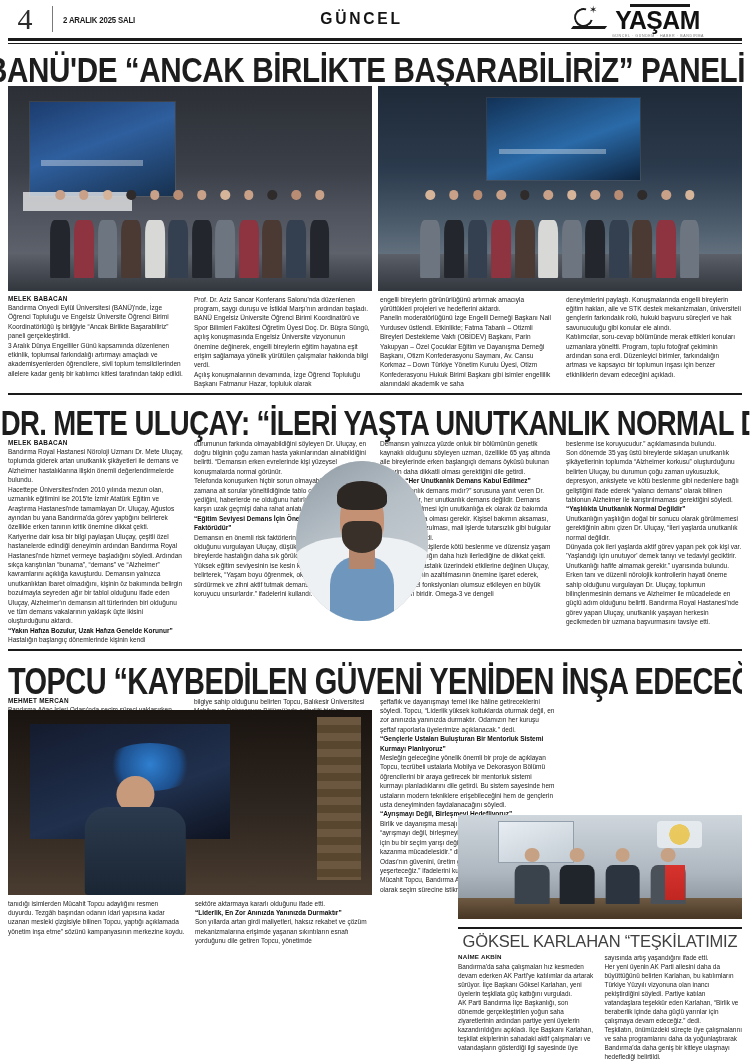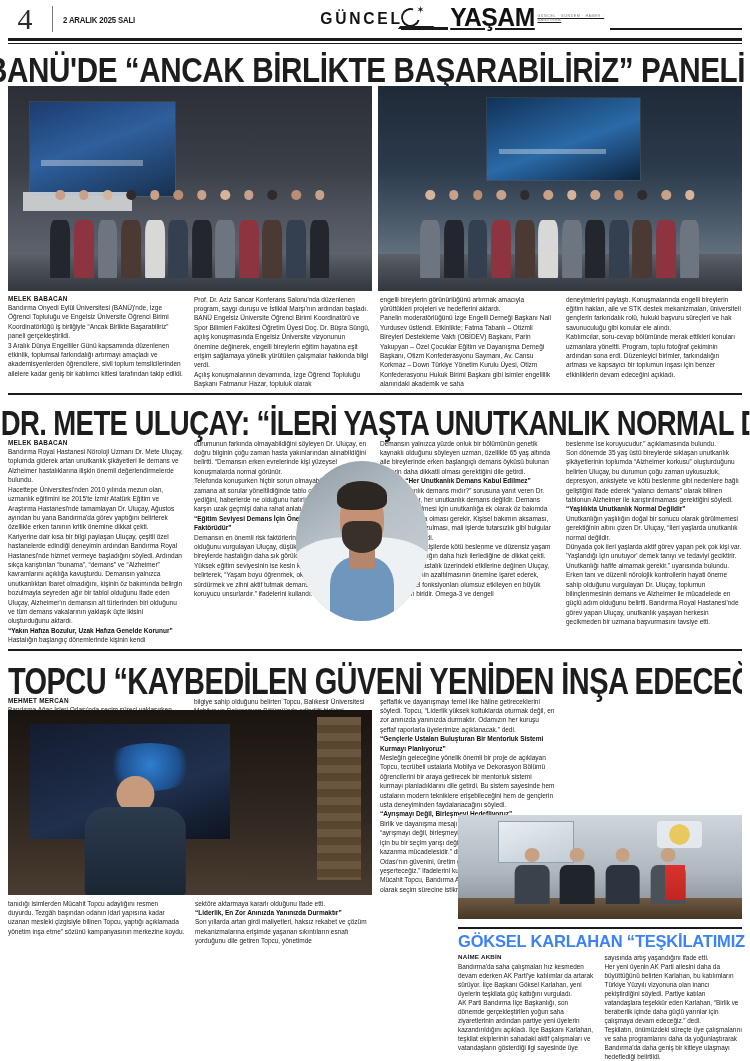--- a/index.html
+++ b/index.html
@@ -110,23 +110,22 @@
   .brand-word {
     font-size: 26px;
     font-weight: bold;
     letter-spacing: -0.5px;
     line-height: 26px;
     color: #111;
     transform: scaleX(0.95);
   }
   .brand-right {
     display: flex;
-    flex-direction: row;
-    align-items: flex-end;
-    text-decoration: underline;
+    flex-direction: column;
+    align-items: center;
   }
   .brand-topbar {
     height: 3px;
     background: #1a1a1a;
     width: 60px;
     margin-left: 4px;
   }
   .brand-tag {
     font-size: 3.6px;
     letter-spacing: 0.6px;
@@ -462,25 +461,25 @@
     position: absolute;
     right: 8px;
     bottom: 0;
     width: 284px;
     background: #fff;
     border-top: 2px solid #1a1a1a;
     padding-top: 3px;
   }
   .boxart-hl {
     font-size: 16.5px;
-    font-weight: bold;
+    font-weight: normal;
     font-family: "Liberation Sans", sans-serif;
     line-height: 18px;
     text-align: center;
-    color: #3b82f6;
+    color: #404040;
     letter-spacing: -0.2px;
     white-space: nowrap;
   }
   .boxart-cols {
     display: flex;
     gap: 9px;
     margin-top: 3px;
   }
   .boxart .body { font-size: 6.4px; line-height: 9px; }
   .boxart .byline { font-size: 6.2px; }

